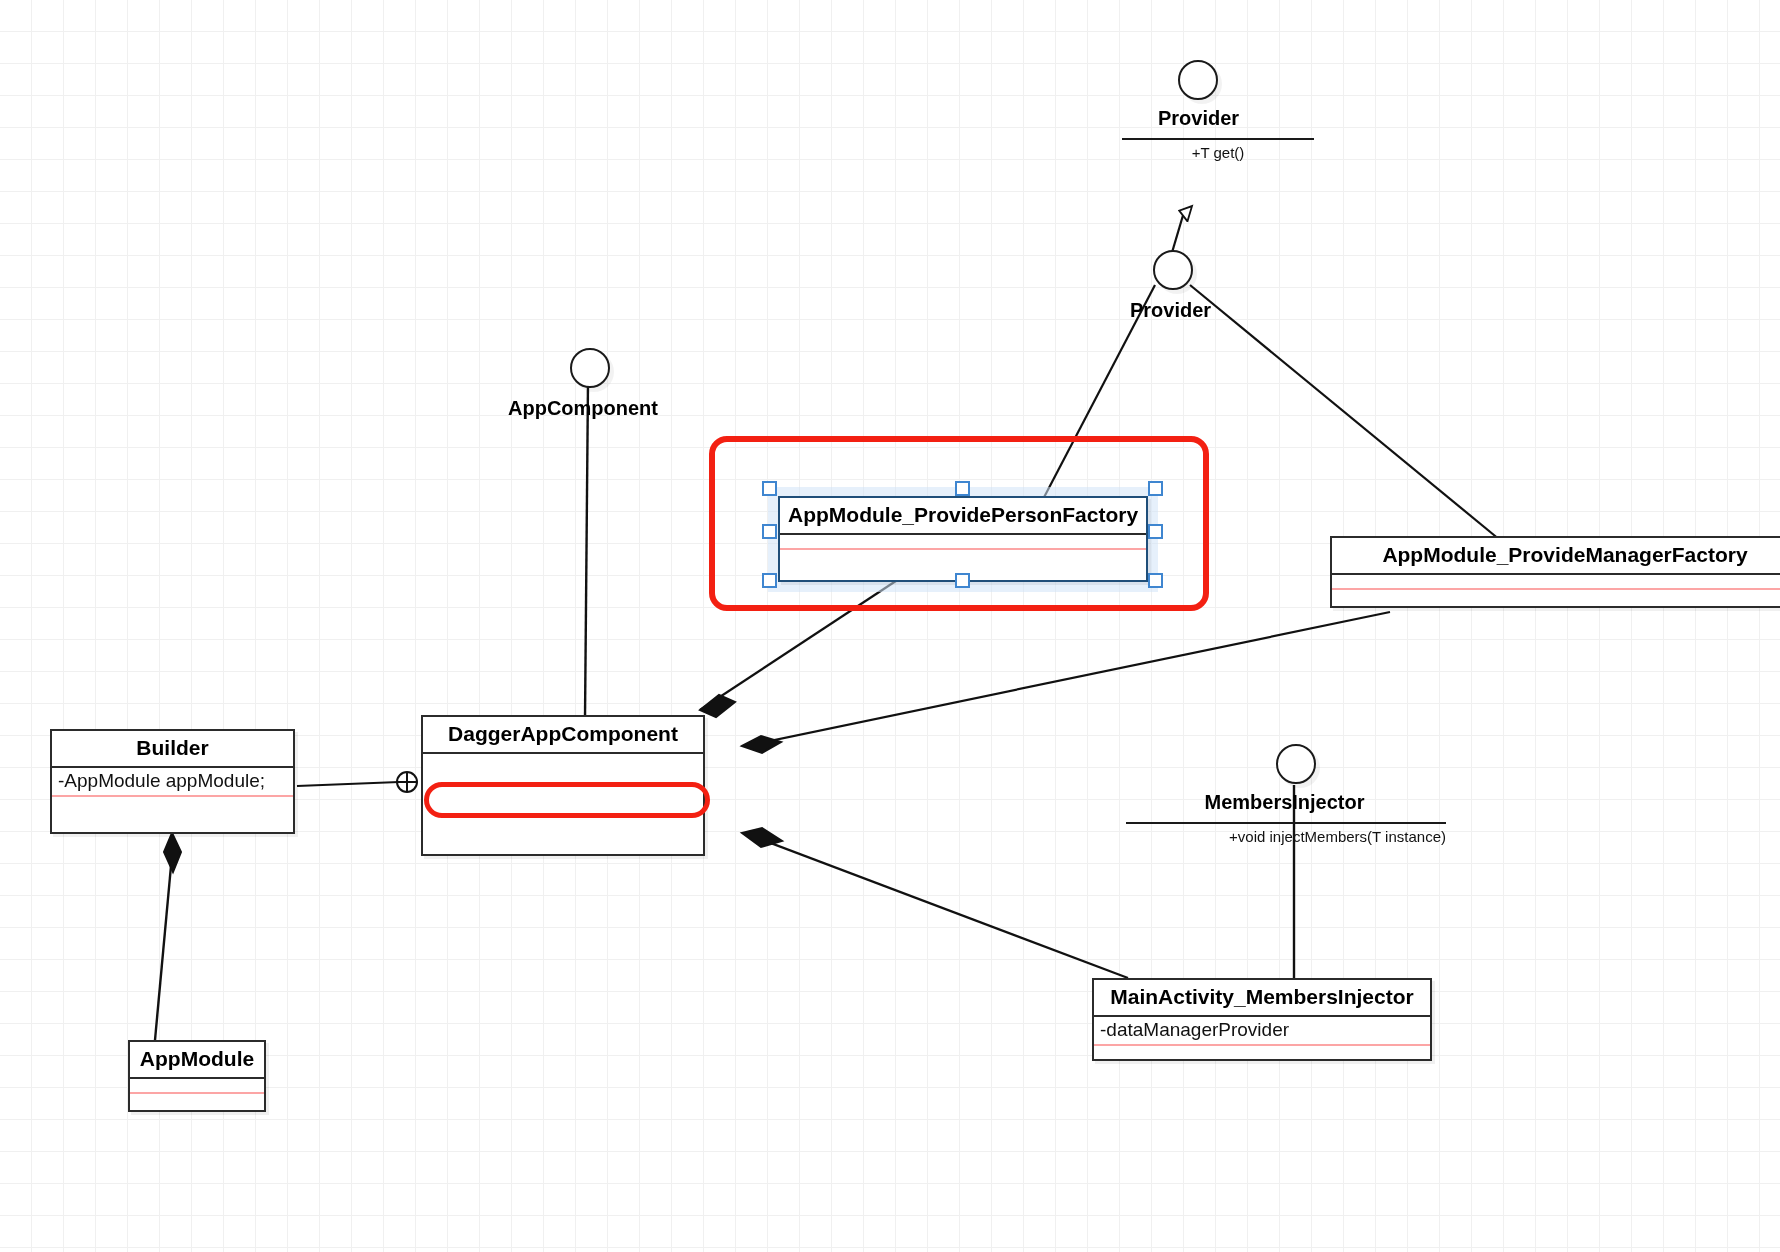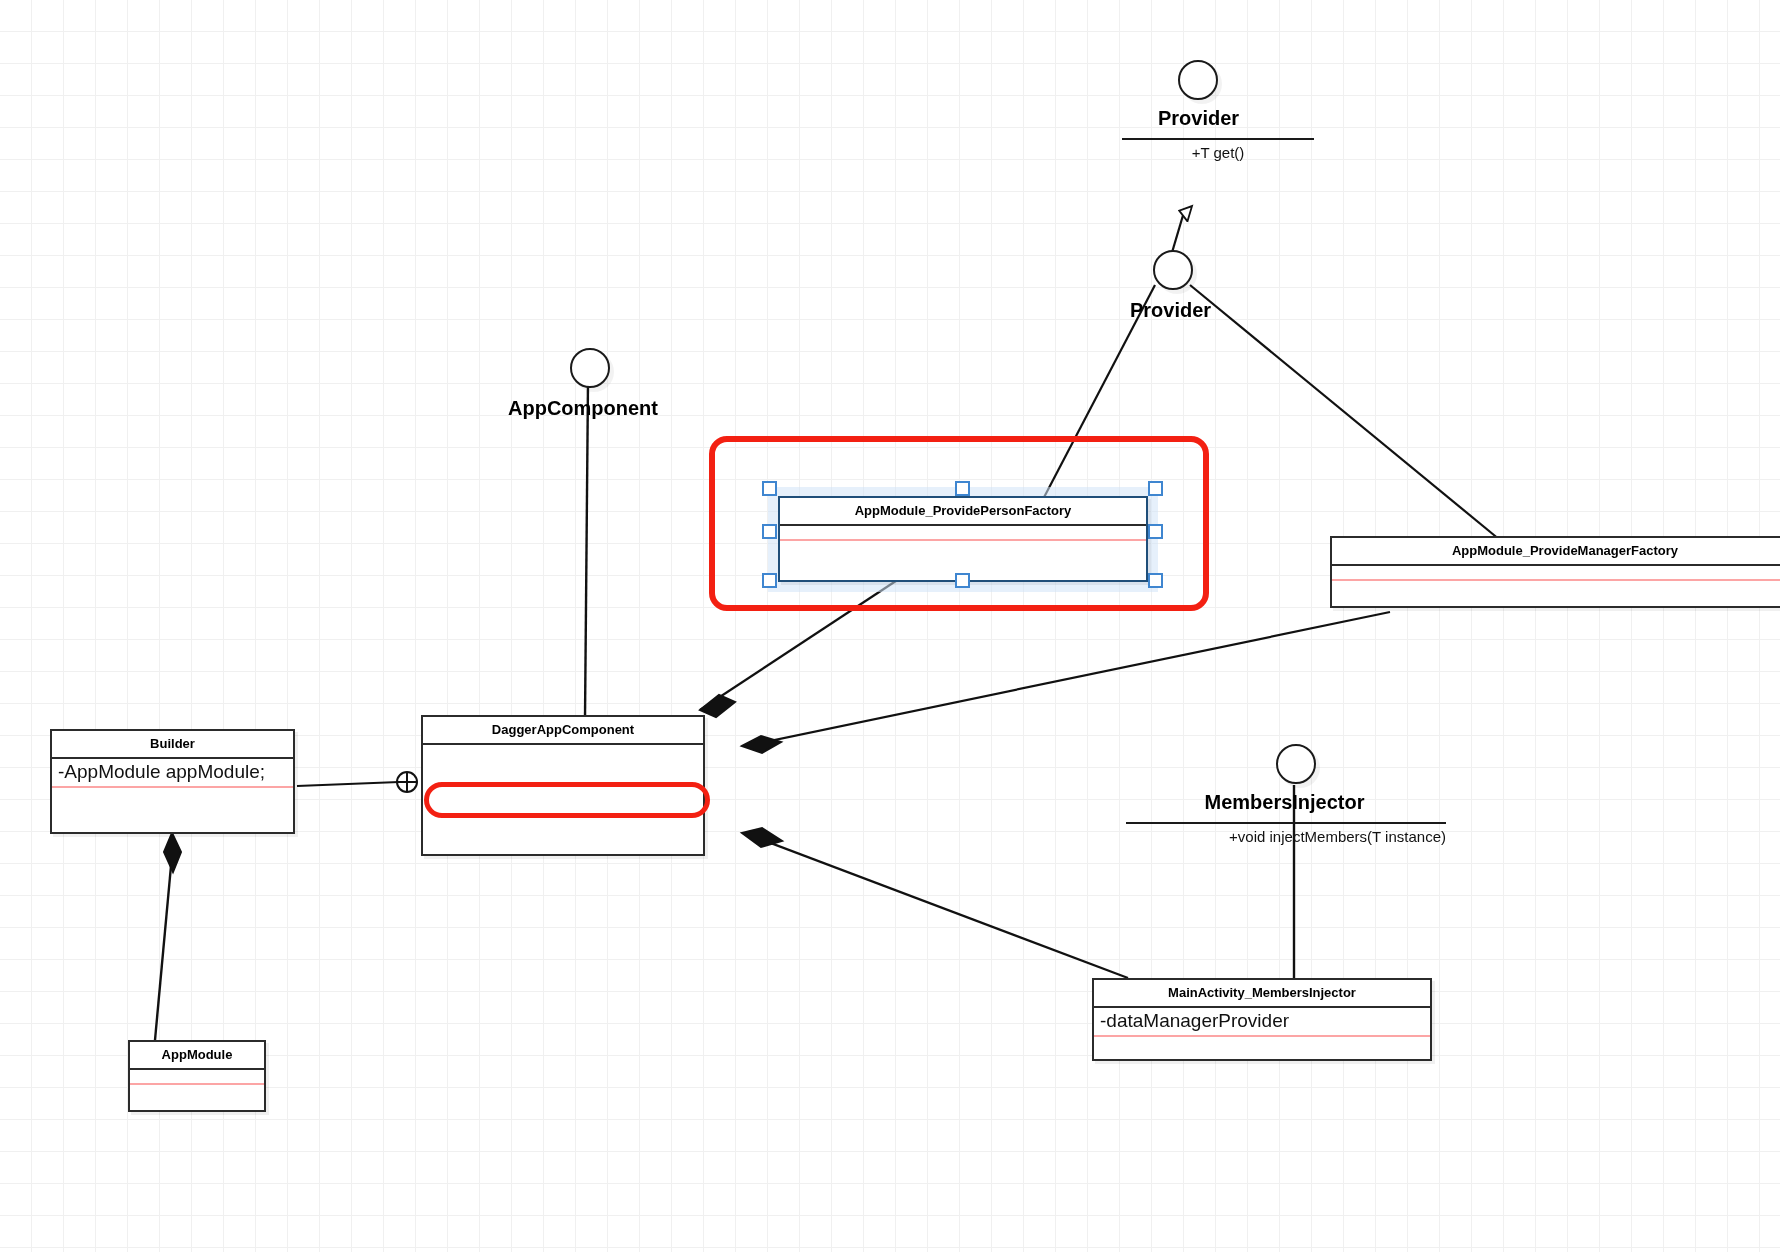--- a/index.html
+++ b/index.html
@@ -32,21 +32,21 @@
   .uml-class {
     position: absolute;
     background: #ffffff;
     border: 2px solid #2b2b2b;
     box-sizing: border-box;
     box-shadow: 3px 3px 0 rgba(0,0,0,0.06);
   }
   .uml-title {
     text-align: center;
     font-weight: bold;
-    font-size: 13px;
+    font-size: 21px;
     color: #000;
     padding: 5px 8px 6px 8px;
     border-bottom: 2px solid #2b2b2b;
     white-space: nowrap;
     overflow: hidden;
   }
   .uml-compartment {
     border-bottom: 2px solid #fca5a5;
     min-height: 13px;
     padding: 0;

